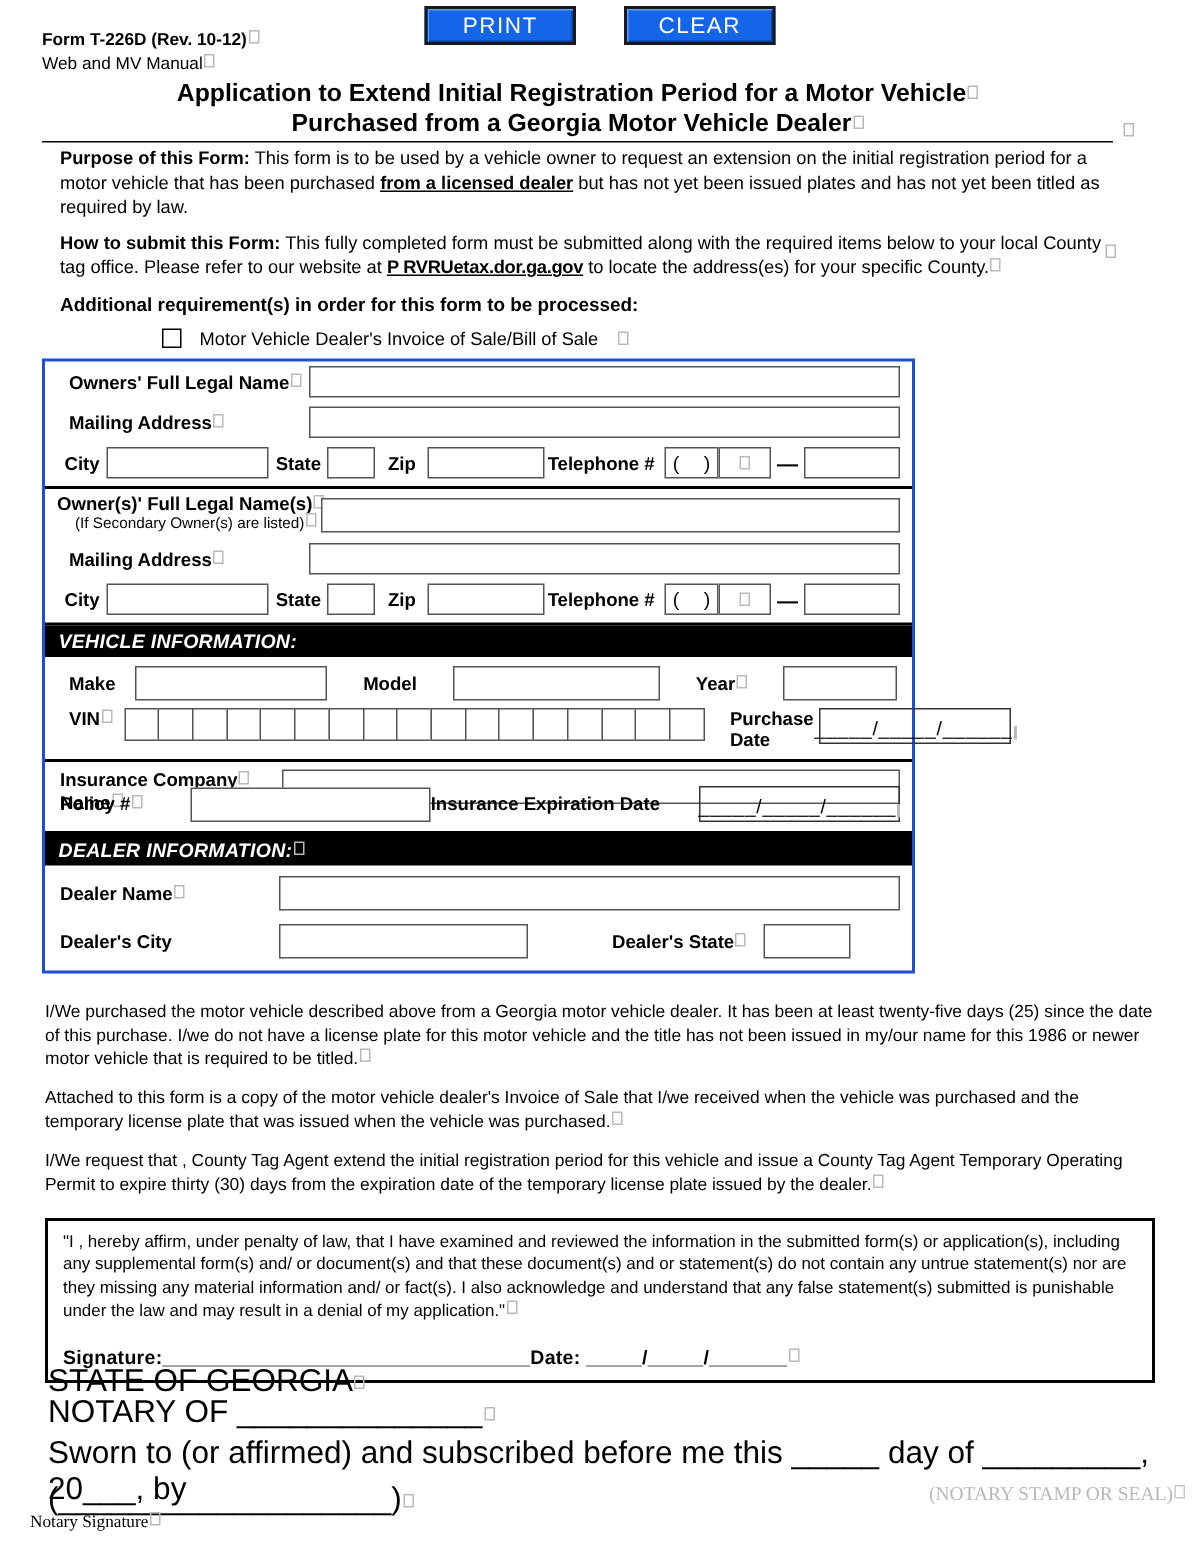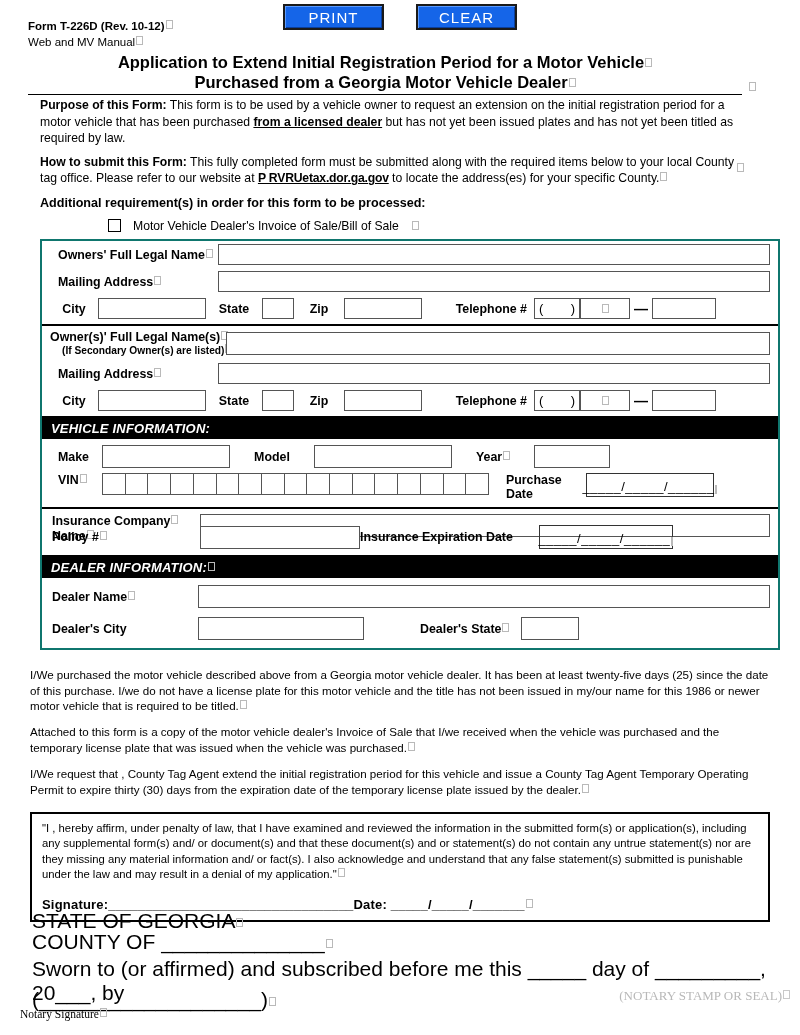--- a/index.html
+++ b/index.html
@@ -83,34 +83,34 @@
     display: flex; align-items: center; gap: 12px;
   }
   .chk {
     width: 13px; height: 13px;
     border: 1.4px solid #000; background: #fff;
     flex: none;
   }
 
   
   .formbox {
-    position: absolute; left: 40px; top: 239px; width: 740px;
-    border: 2px solid #0f766e;
+    position: absolute; left: 28px; top: 239px; width: 582px;
+    border: 2px solid #1d4ed8;
   }
   .sect { border-bottom: 2px solid #000; }
   .sect.last { border-bottom: none; }
   .bar {
     background: #000; color: #fff;
     font-size: 13px; font-weight: bold; font-style: italic;
     padding: 3px 0 3px 9px;
     letter-spacing: .2px;
   }
   .row { display: flex; align-items: center; padding: 3px 8px; }
   .lbl { font-size: 12.4px; font-weight: bold; white-space: nowrap; }
-  .lbl.sm { font-size: 10.2px; font-weight: bold; padding-left: 12px; }
+  .lbl.sm { font-size: 10.2px; font-weight: normal; padding-left: 12px; }
   .fld {
     border: 1.3px solid #555; background: #fff;
     height: 21px;
   }
   .fld.tall { height: 23px; }
   .dash { font-weight: bold; font-size: 14px; padding: 0 4px; }
   .datefld {
     border: 1.3px solid #333; height: 24px;
     display: flex; align-items: flex-end; justify-content: center;
     font-size: 13px; letter-spacing: .5px; padding-bottom: 2px;
@@ -359,21 +359,21 @@
   <div class="sigline">
     <span>Signature:</span><span>_________________________________</span><span>Date:</span>
     <span>_____/_____/_______</span><span class="box-glyph"></span>
   </div>
 </div>
 
 <div class="notary" style="top:909px;">
   <span>STATE OF GEORGIA</span><span class="box-glyph"></span>
 </div>
 <div class="notary" style="top:930px;">
-  <span>COUNTY OF </span><span>______________</span><span class="box-glyph"></span>
+  <span>NOTARY OF </span><span>______________</span><span class="box-glyph"></span>
 </div>
 <div class="notary" style="top:957px;">
   <span>Sworn to (or affirmed) and subscribed before me this </span><span>_____</span><span> day of </span><span>_________</span><span>, 20</span><span>___</span><span>, by</span>
 </div>
 <div class="notary" style="top:988px;">
   <span>(</span><span>___________________</span><span>)</span><span class="box-glyph"></span>
 </div>
 <div class="notary-small" style="position:absolute;left:20px;top:1008px;">
   <span>Notary Signature</span><span class="box-glyph"></span>
 </div>

